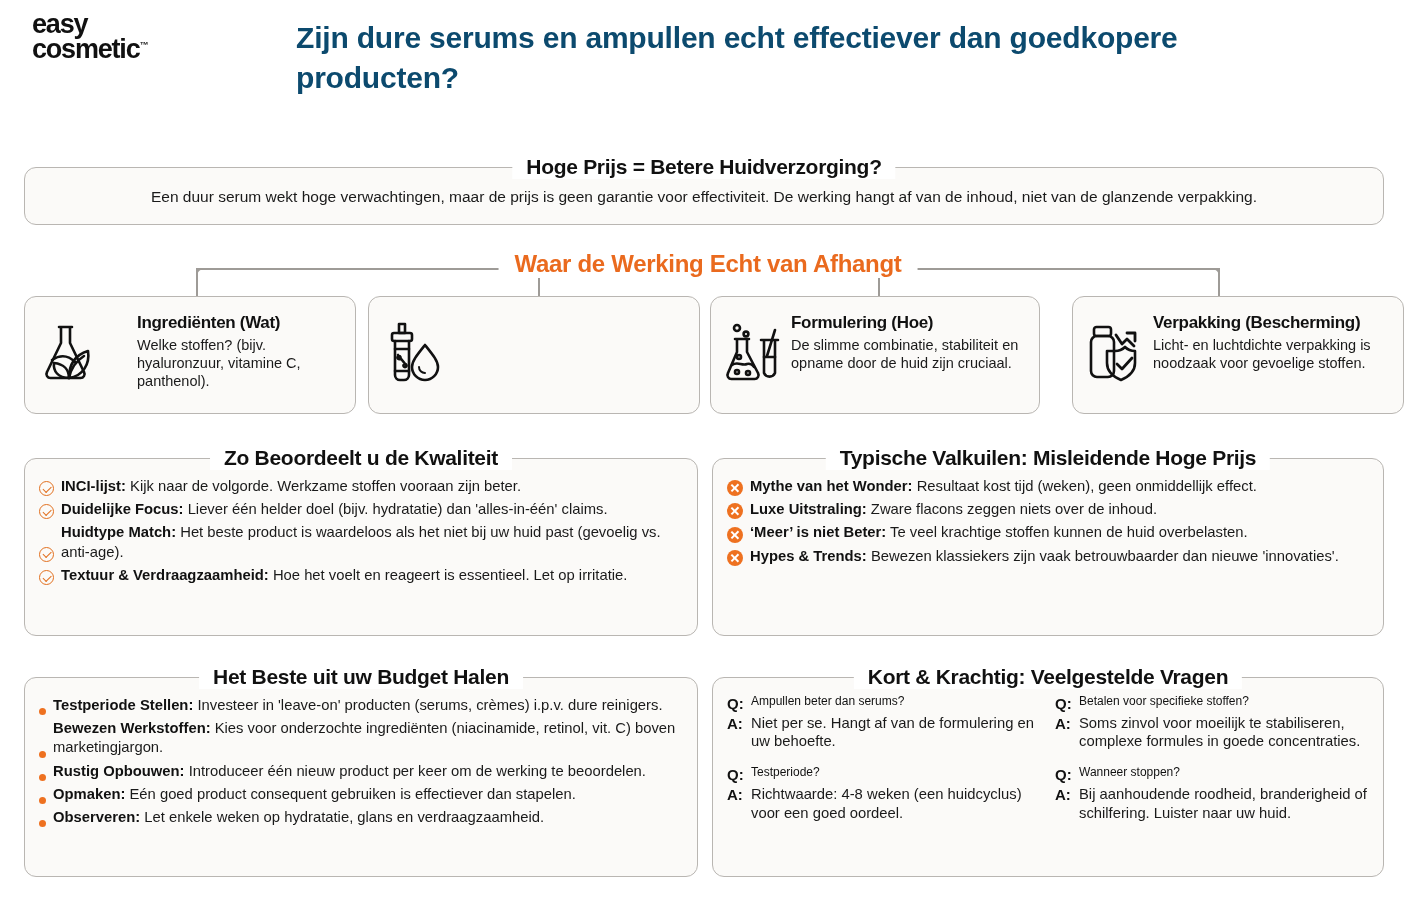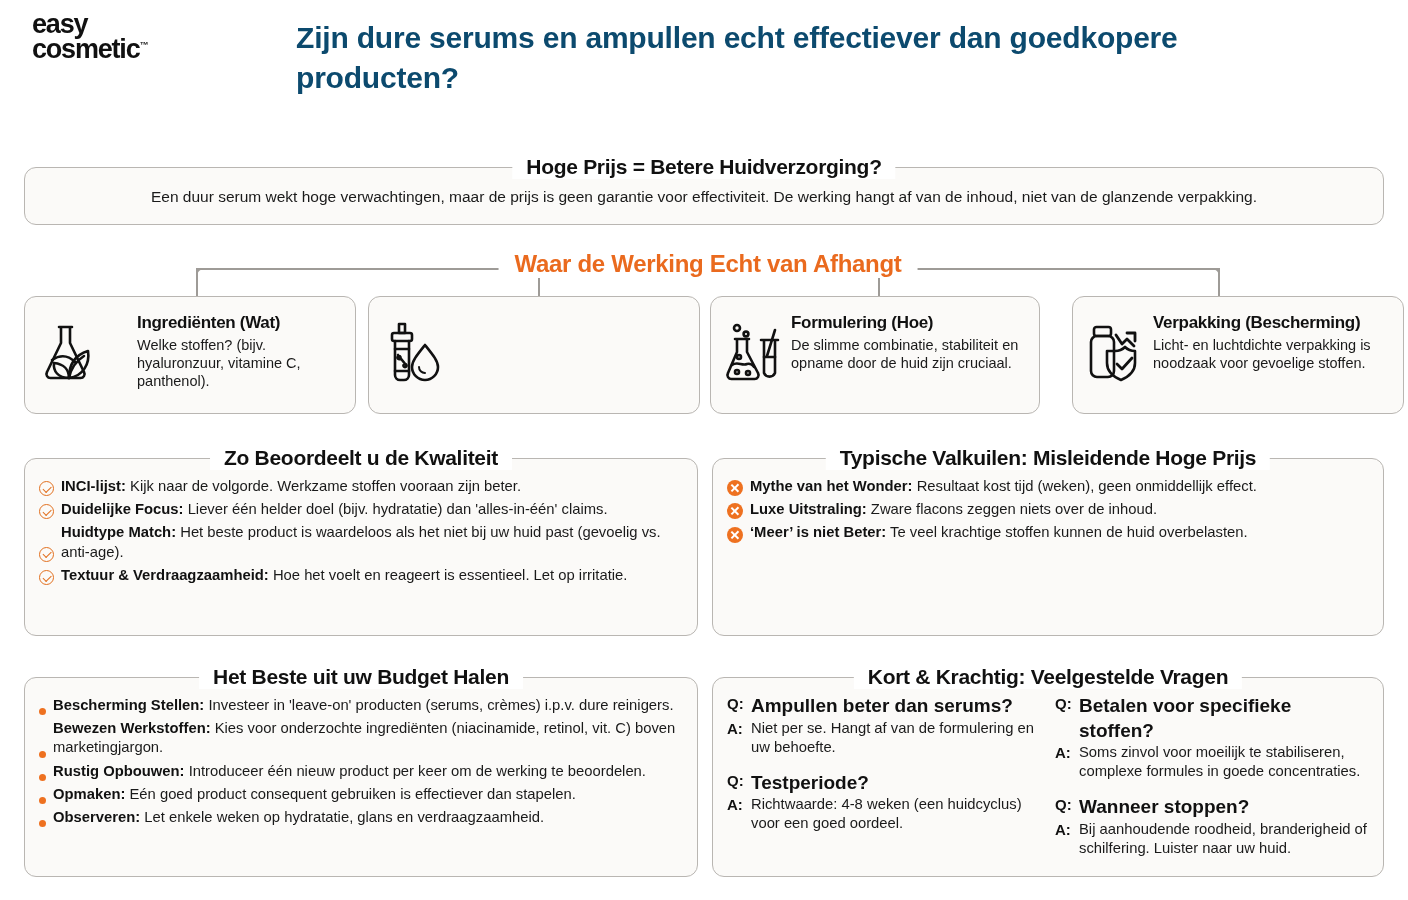--- a/index.html
+++ b/index.html
@@ -102,21 +102,21 @@
   .xx::before { transform:rotate(45deg); }
   .xx::after  { transform:rotate(-45deg); }
   .dot { width:7px; height:7px; border-radius:50%; background:#ee7120; margin-top:6px; }
 
   
   .faq-cols { display:flex; padding:16px 14px 0 14px; gap:14px; }
   .faq-col { flex:1 1 0; }
   .qa { margin-bottom:14px; }
   .qa-row { display:flex; align-items:flex-start; }
   .qa-key { flex:0 0 auto; width:24px; font-weight:800; font-size:15px; color:#111; line-height:1.3; }
-  .qa-q { font-weight:700; font-size:19px; line-height:1.3; color:#111; }
+  .qa-q { font-weight:400; font-size:12px; line-height:1.3; color:#111; }
   .qa-a { font-size:14.8px; line-height:1.28; color:#1a1a1a; }
 </style>
 </head>
 <body>
 
 <div id="header">
   <div id="logo">
     <div class="logo-line">easy</div>
     <div class="logo-line"><span>cosmetic</span><span class="logo-tm">™</span></div>
   </div>
@@ -239,29 +239,33 @@
         <span class="txt"><b>Mythe van het Wonder:</b> Resultaat kost tijd (weken), geen onmiddellijk effect.</span>
       </li>
       <li>
         <span class="mark xx"></span>
         <span class="txt"><b>Luxe Uitstraling:</b> Zware flacons zeggen niets over de inhoud.</span>
       </li>
       <li>
         <span class="mark xx"></span>
         <span class="txt"><b>‘Meer’ is niet Beter:</b> Te veel krachtige stoffen kunnen de huid overbelasten.</span>
       </li>
+      <li>
+        <span class="mark xx"></span>
+        <span class="txt"><b>Hypes &amp; Trends:</b> Bewezen klassiekers zijn vaak betrouwbaarder dan nieuwe 'innovaties'.</span>
+      </li>
     </ul>
 </div>
 
 <div class="card" id="budget">
   <div class="card-title">Het Beste uit uw Budget Halen</div>
   <ul class="items" id="budget-list">
       <li>
         <span class="mark dot"></span>
-        <span class="txt"><b>Bescherming Stellen:</b> Investeer in 'leave-on' producten (serums, crèmes) i.p.v. dure reinigers.</span>
+        <span class="txt"><b>Testperiode Stellen:</b> Investeer in 'leave-on' producten (serums, crèmes) i.p.v. dure reinigers.</span>
       </li>
       <li>
         <span class="mark dot"></span>
         <span class="txt"><b>Bewezen Werkstoffen:</b> Kies voor onderzochte ingrediënten (niacinamide, retinol, vit. C) boven marketingjargon.</span>
       </li>
       <li>
         <span class="mark dot"></span>
         <span class="txt"><b>Rustig Opbouwen:</b> Introduceer één nieuw product per keer om de werking te beoordelen.</span>
       </li>
       <li>

